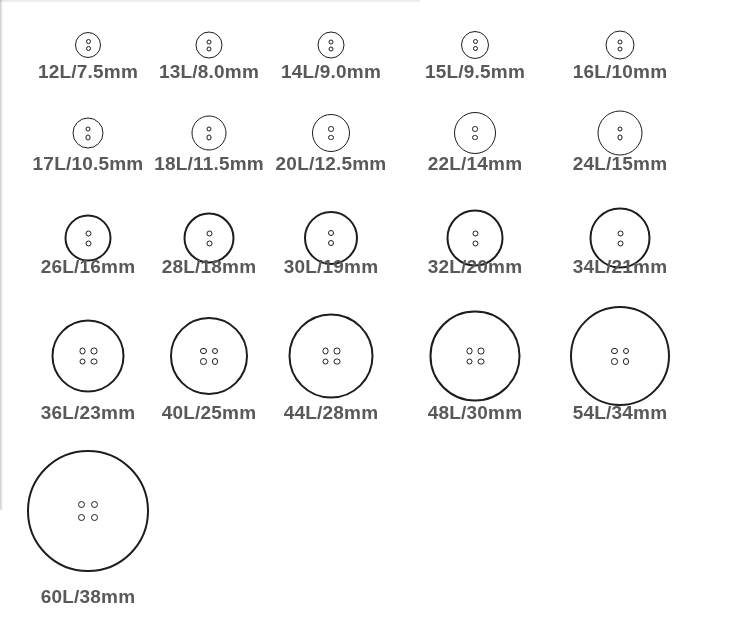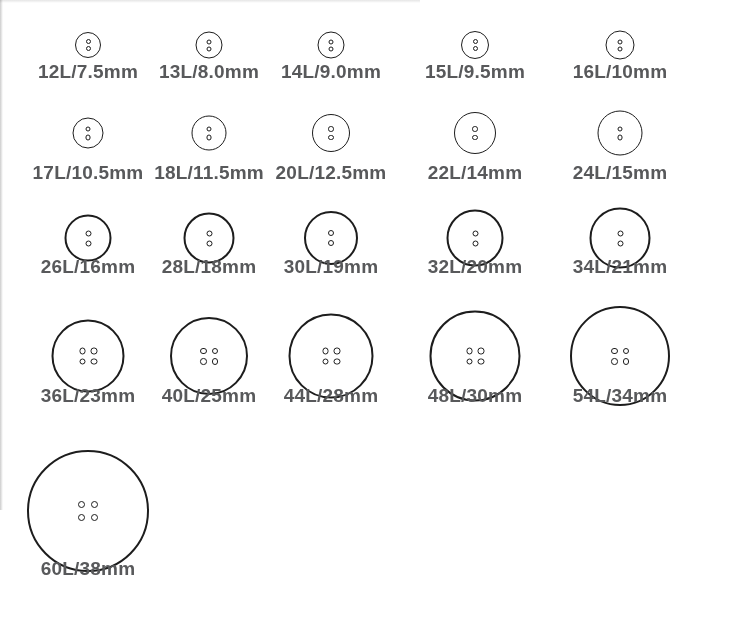--- a/index.html
+++ b/index.html
@@ -49,24 +49,24 @@
   .row3 .hole{width:6px;height:6px}.row3 .holes2{gap:4px}
   .row4 .hole{width:6.5px;height:6.5px;border-width:1.5px}.row4 .holes4{gap:4px 5px}
   .row5 .hole{width:7px;height:7px;border-width:1.6px}.row5 .holes4{gap:6px 6px}
 
   .btn-label{
     position:absolute;transform:translate(-50%,-50%);
     white-space:nowrap;font-weight:700;font-size:19px;color:#58595b;
     letter-spacing:0.2px;
   }
   .row1 .btn-label{top:27px}
-  .row2 .btn-label{top:40px}
+  .row2 .btn-label{top:31px}
   .row3 .btn-label{top:29px}
-  .row4 .btn-label{top:40px}
-  .row5 .btn-label{top:58px}
+  .row4 .btn-label{top:57px}
+  .row5 .btn-label{top:86px}
 </style>
 </head>
 <body>
 
 <div class="stage">
   <div class="edge-left"></div>
   <div class="edge-top"></div>
 
   <div class="cell row1 col1">
     <div class="btn-circle d26">

